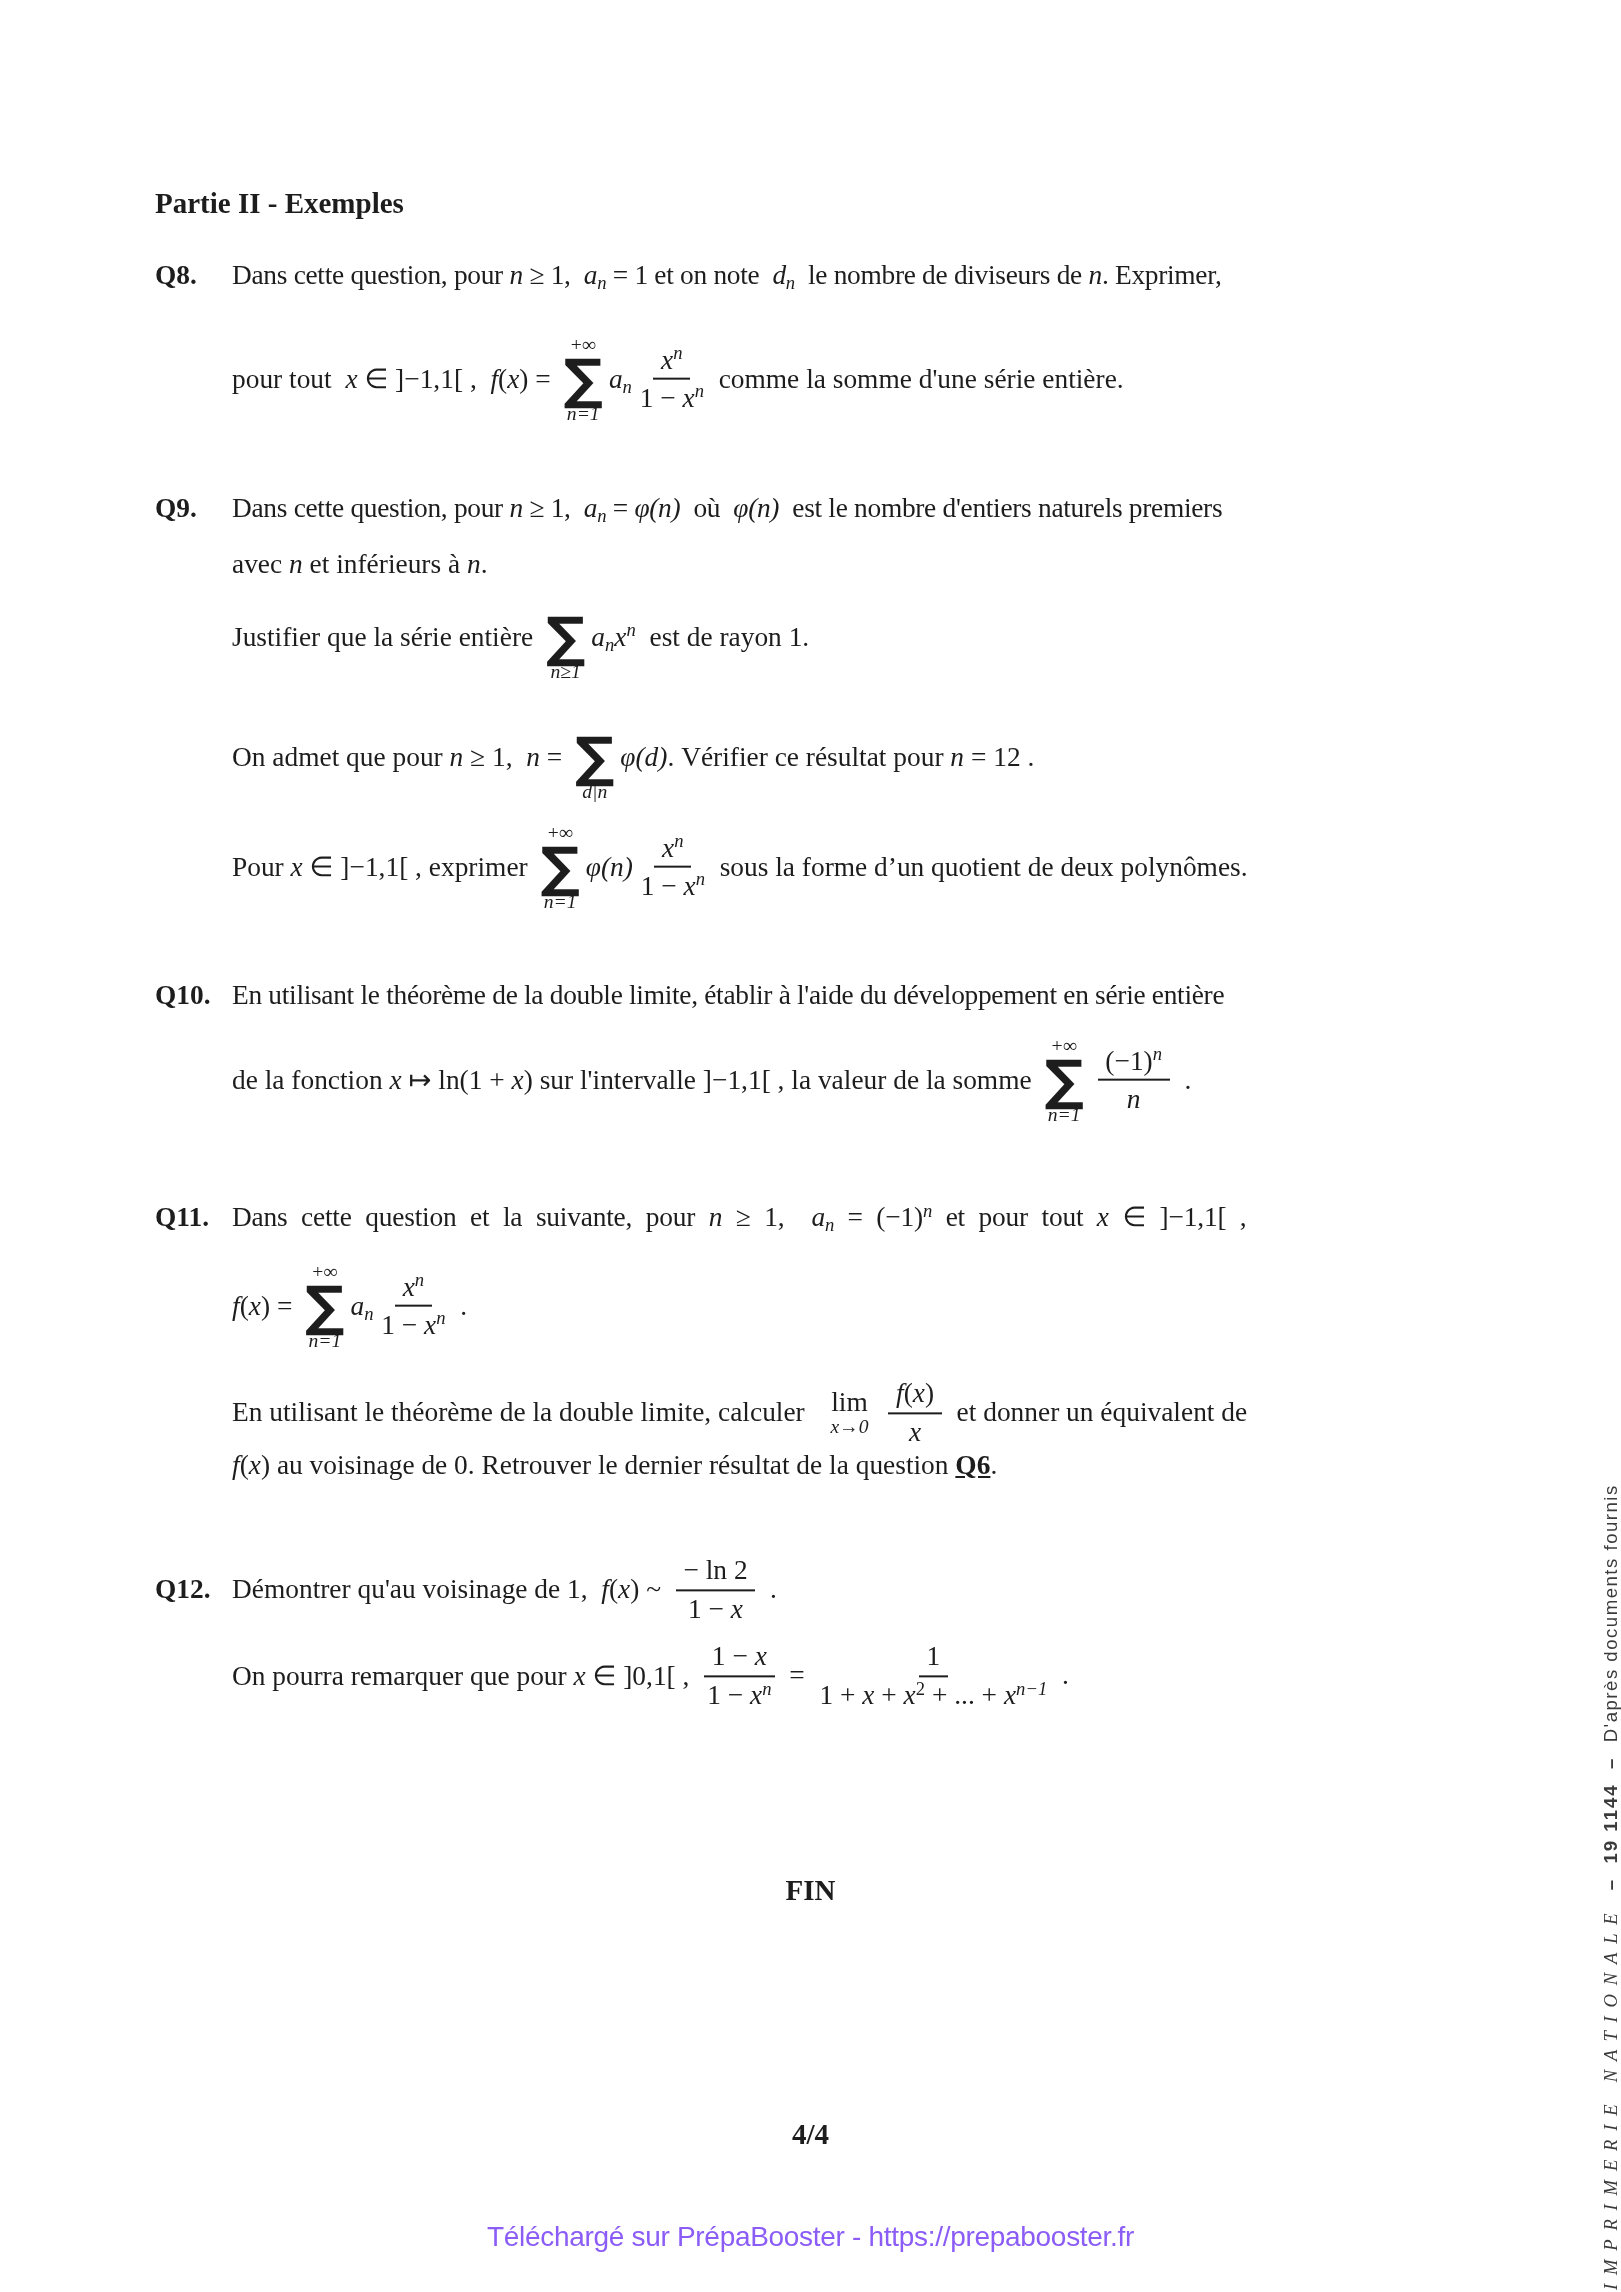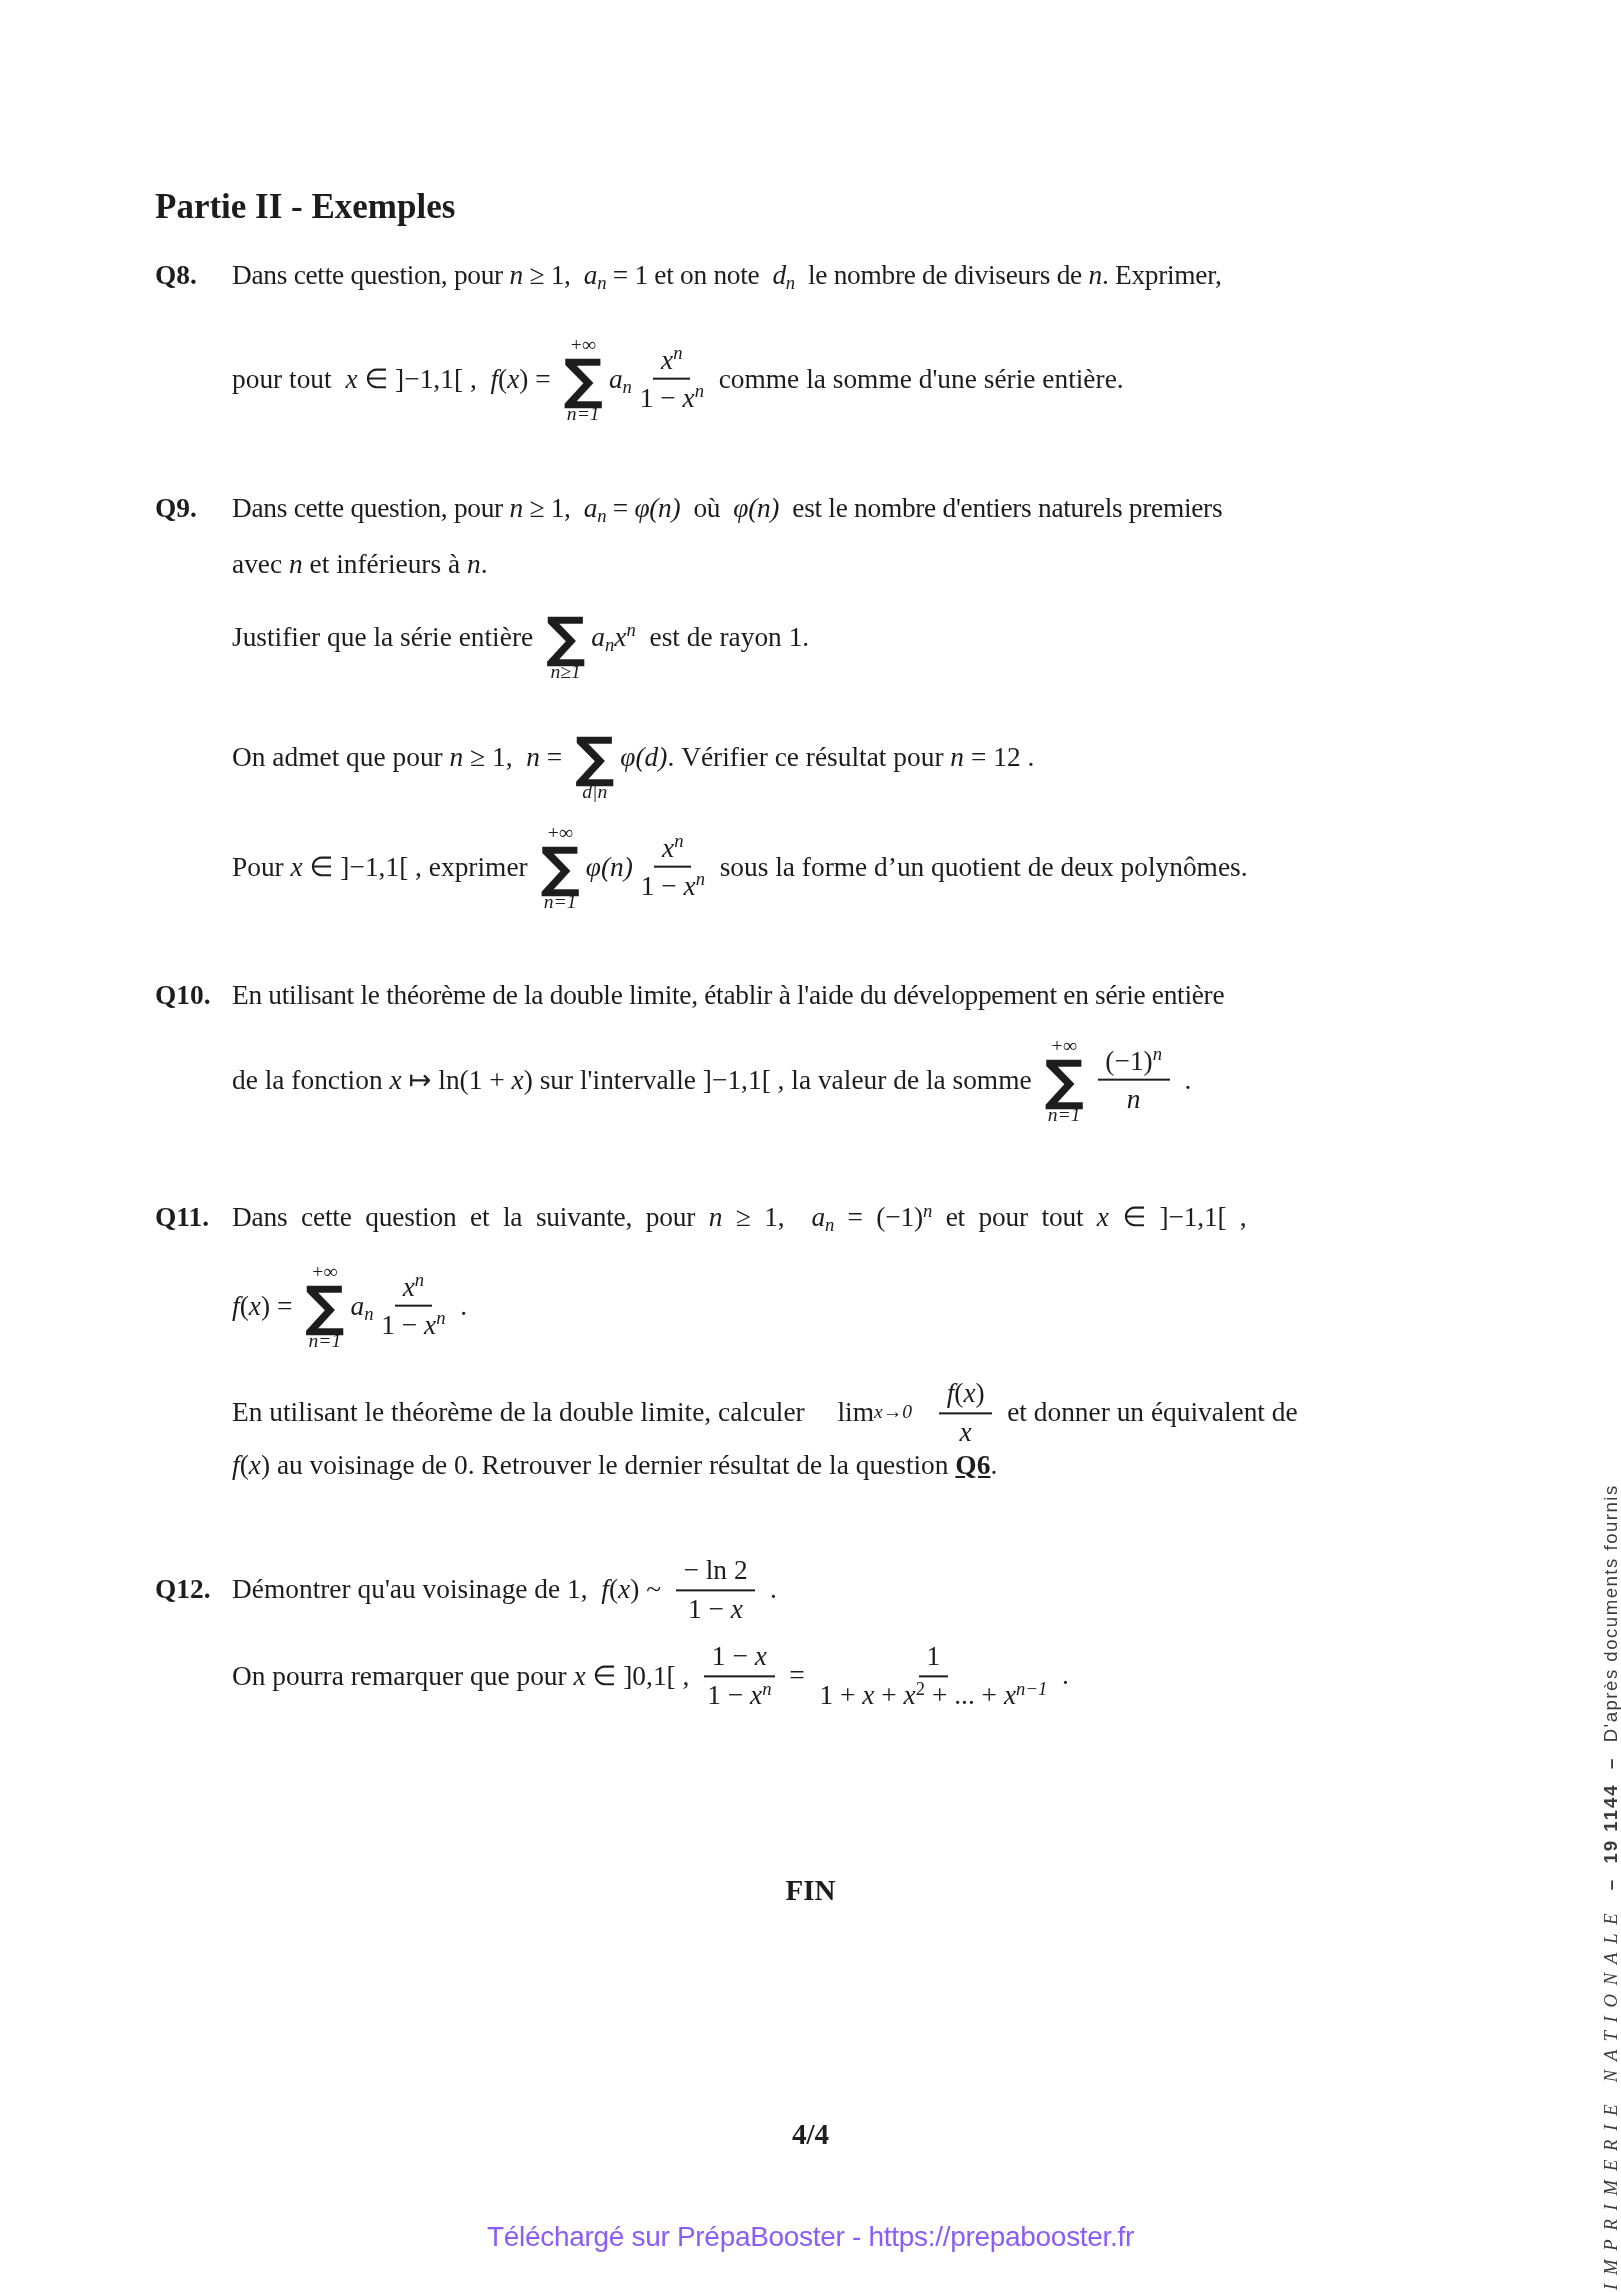--- a/index.html
+++ b/index.html
@@ -18,41 +18,41 @@
   sup { font-size:0.68em; font-style:italic; vertical-align:0.5em; line-height:0; }
   sup.rm { font-style:normal; }
   .sum { display:inline-flex; flex-direction:column; align-items:center; line-height:1; margin:0 5.9px; }
   .sum .top { font-size:19.6px; font-style:normal; }
   .sum .sig { font-family:"DejaVu Sans", sans-serif; font-size:55px; font-weight:bold; line-height:0.9; }
   .sum .bot { font-size:19.6px; font-style:italic; }
   .sum.balanced::before { content:""; display:block; height:19.6px; }
   .frac { display:inline-flex; flex-direction:column; align-items:center; margin:0 7.8px; line-height:1.12; text-align:center; white-space:pre; }
   .frac .num { border-bottom:2px solid #1d1d1d; padding:0 7.8px 2.9px; }
   .frac .den { padding-top:3px; }
-  .lim { display:inline-flex; align-items:center; line-height:1.05; margin:0 19px; }
+  .lim { display:inline-flex; flex-direction:column; align-items:center; line-height:1.05; margin:0 12px; }
   .lim .bot { font-size:19.6px; font-style:italic; }
   .just { word-spacing:6.9px; letter-spacing:-0.2px; }
   .tight { letter-spacing:-0.3px; }
   .center { left:0; width:1621px; text-align:center; }
   .footer { font-family:"Liberation Sans", sans-serif; font-size:28px; letter-spacing:-0.3px; color:#8b5cf6; }
   .sidebar {
     position:absolute; left:1602px; top:2290px;
     transform:rotate(-90deg); transform-origin:0 0;
     white-space:pre; font-size:18.6px; color:#3b3b3b; line-height:1;
   }
   .sb1 { font-family:"Liberation Serif", serif; font-style:italic; letter-spacing:8.8px; }
   .sb2 { font-family:"Liberation Sans", sans-serif; font-weight:bold; letter-spacing:2px; }
   .sb3 { font-family:"Liberation Sans", sans-serif; letter-spacing:1.5px; }
 </style>
 </head>
 <body>
 
 <div class="page">
 
-  <div class="line bold" style="left:155px;top:186px;font-size:35px">Partie II - Exemples</div>
+  <div class="line bold" style="left:155px;top:186px;font-size:29px">Partie II - Exemples</div>
 
   <div class="line bold" style="left:155px;top:259px">Q8.</div>
   <div class="line tight" style="left:232px;top:259px"><span>Dans cette question, pour </span><i>n</i><span> ≥ 1,  </span><i>a</i><sub>n</sub><span> = 1 et on note  </span><i>d</i><sub>n</sub><span>  le nombre de diviseurs de </span><i>n</i><span>. Exprimer,</span></div>
   <div class="fline" style="left:232px;top:379px">
     <span class="run"><span>pour tout  </span><i>x</i><span> ∈ ]−1,1[ ,  </span><i>f</i><span>(</span><i>x</i><span>) = </span></span>
     <span class="sum">
         <span class="top">+∞</span>
         <span class="sig">∑</span>
         <span class="bot">n=1</span>
       </span>

